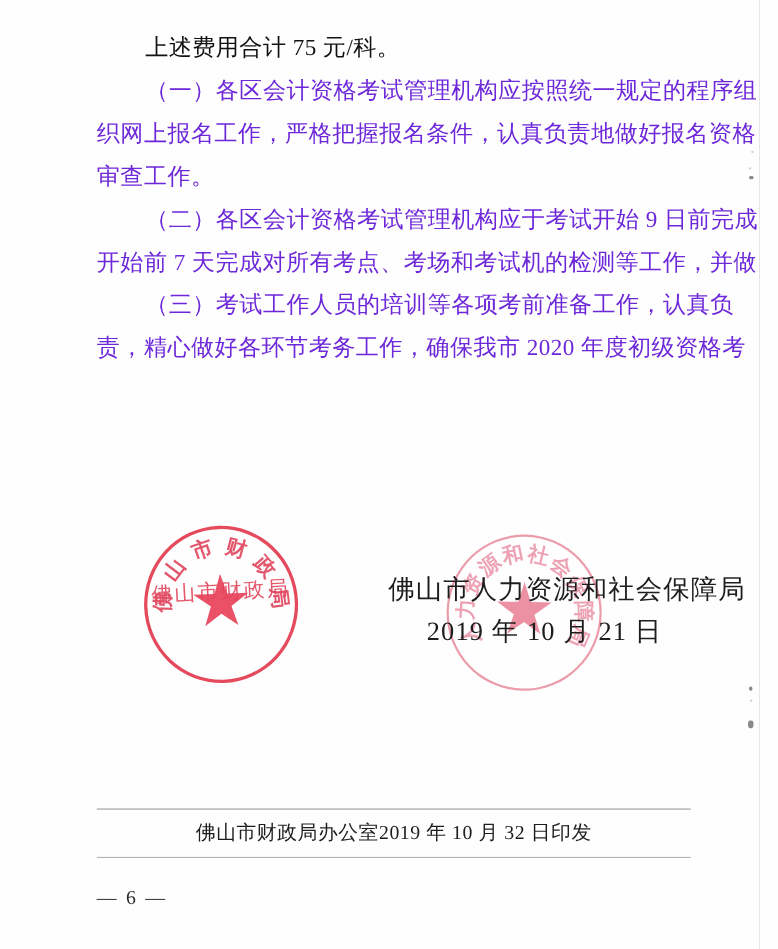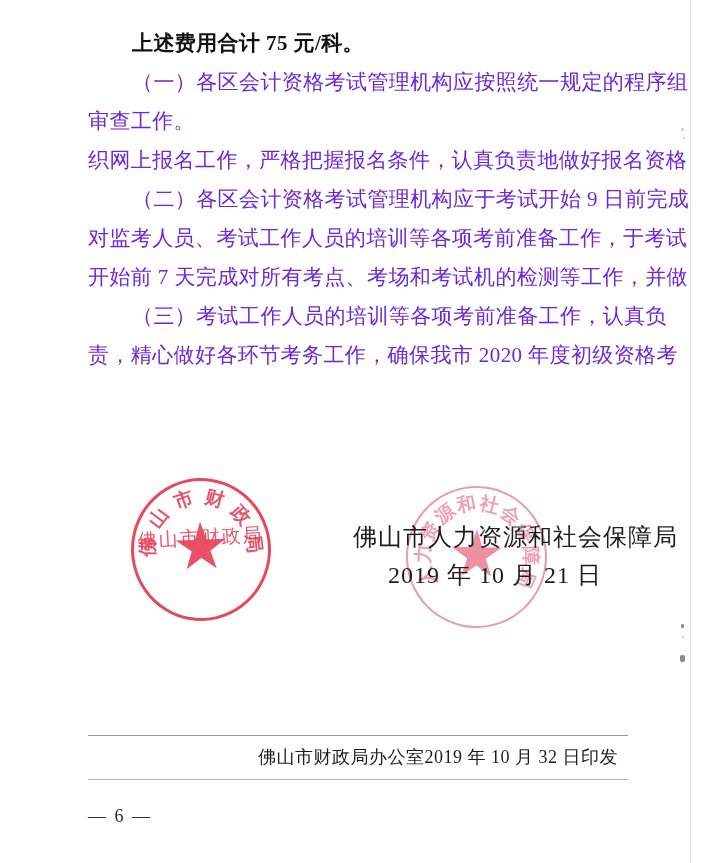--- a/index.html
+++ b/index.html
@@ -42,21 +42,21 @@
   }
 
   .line {
     font-size: 21px;
     line-height: 39px;
     color: #6d28d9;
     letter-spacing: 0.4px;
     white-space: pre;
   }
   .line.heavy {
-    font-weight: bold;
+    font-weight: normal;
     color: #111;
   }
   .indent-2 { padding-left: 44px; }
 
   .sig-block {
     position: absolute;
     left: 0;
     top: 508px;
     width: 707px;
     height: 140px;
@@ -163,21 +163,21 @@
     width: 540px;
   }
   .footer .rule {
     height: 1px;
     background: #9a9a9a;
     width: 100%;
   }
   .footer .rule.thin { background: #b4b4b4; }
   .footer-row {
     display: flex;
-    justify-content: flex-end;
+    justify-content: center;
     align-items: center;
     padding: 9px 10px 10px 10px;
     font-size: 18px;
     color: #1d1d1d;
     letter-spacing: 0.5px;
     white-space: pre;
   }
   .page-number {
     position: absolute;
     left: 88px;
@@ -202,27 +202,26 @@
   <div class="speck faint" style="left:682px;top:636px;width:2px;height:2px;"></div>
   <div class="speck" style="left:680px;top:655px;width:5px;height:7px;"></div>
 
   <div class="doc-body">
 
     <div class="line heavy indent-2" style="margin-top:24px;">上述费用合计 75 元/科。</div>
 
 
     <div>
       <div class="line indent-2">（一）各区会计资格考试管理机构应按照统一规定的程序组</div>
+      <div class="line">织网上报名工作，严格把握报名条件，认真负责地做好报名资格</div>
       <div class="line">审查工作。</div>
-      <div class="line">织网上报名工作，严格把握报名条件，认真负责地做好报名资格</div>
     </div>
 
     <div>
       <div class="line indent-2">（二）各区会计资格考试管理机构应于考试开始 9 日前完成</div>
-      <div class="line">对监考人员、考试工作人员的培训等各项考前准备工作，于考试</div>
       <div class="line">开始前 7 天完成对所有考点、考场和考试机的检测等工作，并做</div>
     </div>
 
     <div>
       <div class="line indent-2">（三）考试工作人员的培训等各项考前准备工作，认真负</div>
       <div class="line">责，精心做好各环节考务工作，确保我市 2020 年度初级资格考</div>
     </div>
 
   </div>
 

